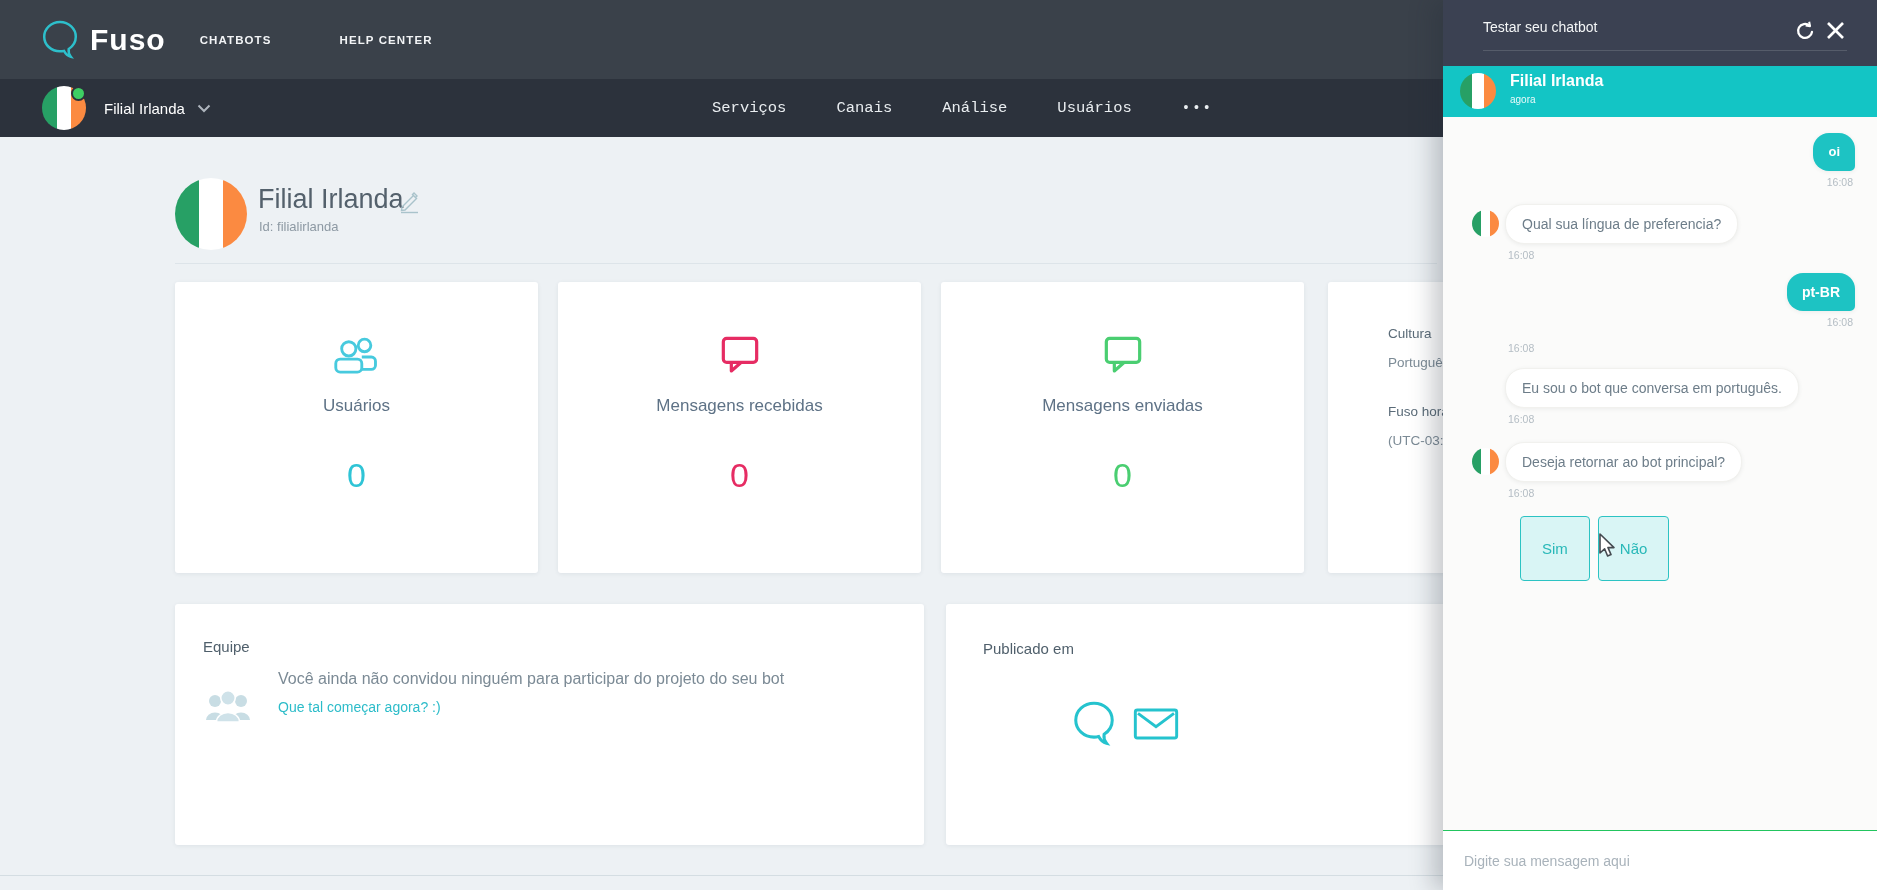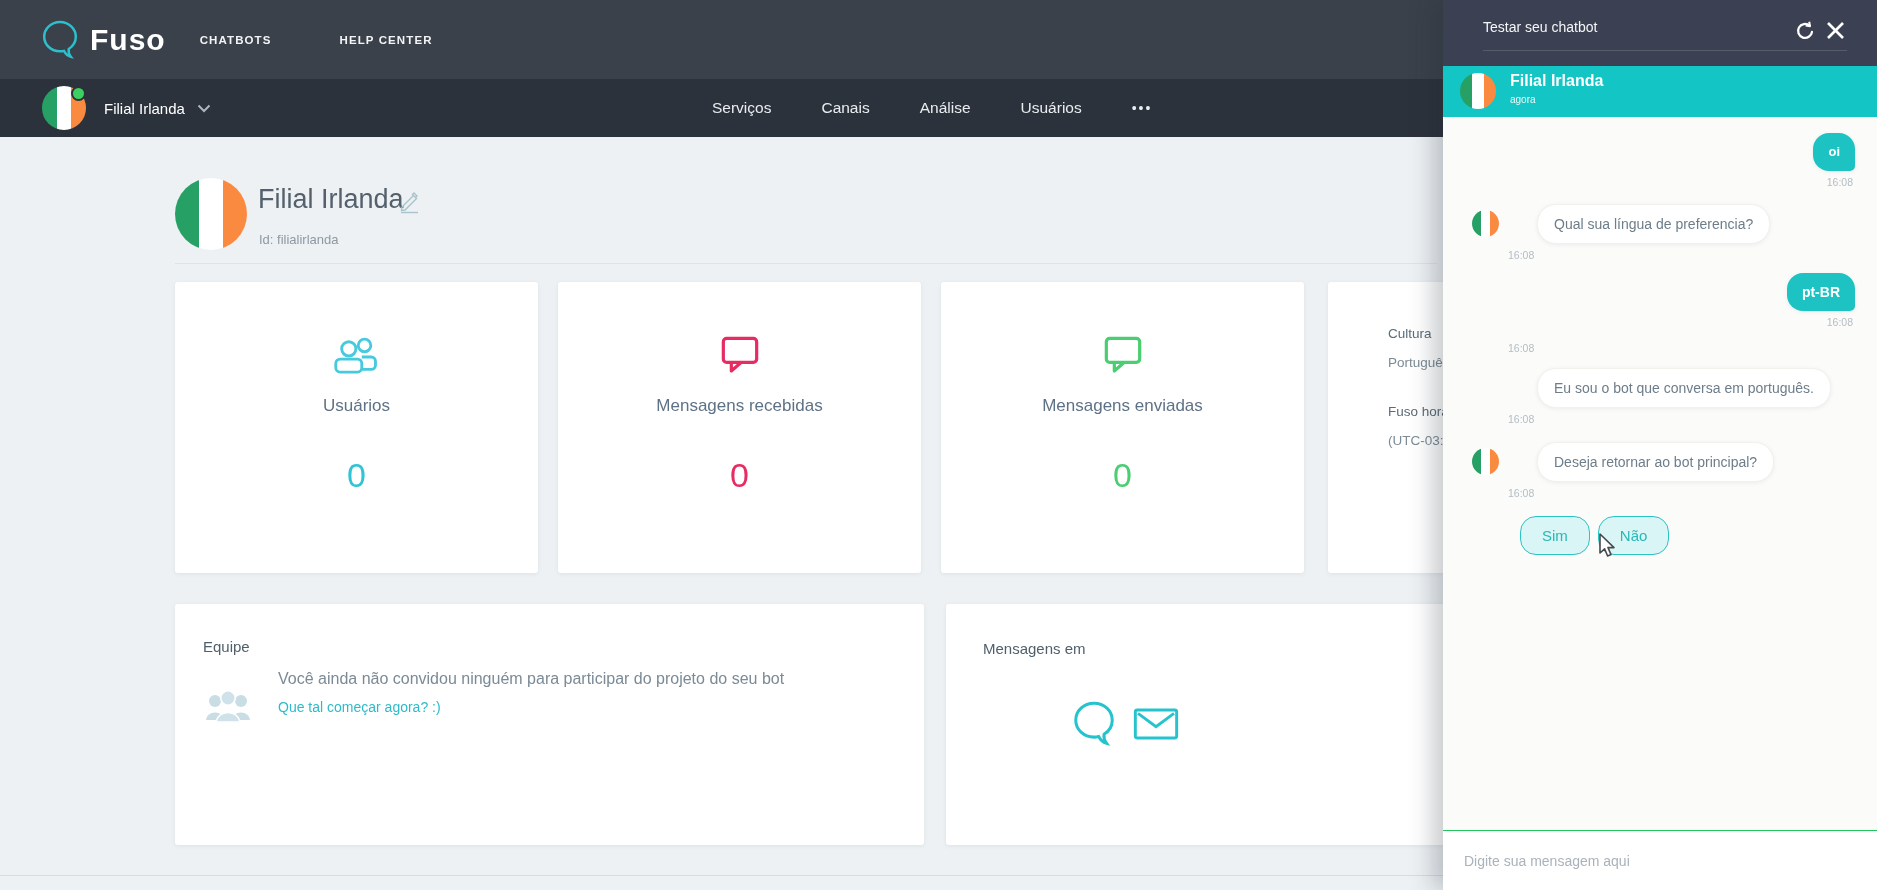--- a/index.html
+++ b/index.html
@@ -15,29 +15,29 @@
 
   
   .navbar{position:absolute;left:0;top:79px;width:100%;height:58px;background:#2c323c;display:flex;align-items:center;}
   .bot-switch{display:flex;align-items:center;margin-left:42px;cursor:pointer;}
   .flag{border-radius:50%;background:linear-gradient(90deg,#27a065 0 34%,#ffffff 34% 66%,#fb8a41 66% 100%);}
   .nav-avatar{position:relative;width:44px;height:44px;}
   .nav-avatar .flag{width:44px;height:44px;}
   .status-dot{position:absolute;right:0px;top:0px;width:11px;height:11px;border-radius:50%;background:#3ecf63;border:2px solid #2c323c;}
   .bot-switch-name{color:#ffffff;font-size:15px;font-weight:500;margin-left:18px;}
   .chev{margin-left:12px;}
-  .nav-links{position:absolute;left:712px;top:0;height:58px;display:flex;align-items:center;gap:50px;}
+  .nav-links{position:absolute;left:712px;top:0;height:58px;display:flex;align-items:center;gap:50px;font-family:Liberation Mono, monospace;}
   .nav-link{color:#e9edf0;font-size:15.5px;cursor:pointer;}
   .nav-more{color:#e9edf0;font-size:14px;letter-spacing:2px;cursor:pointer;}
 
   
   .hero-flag{position:absolute;left:175px;top:178px;width:72px;height:72px;}
   .hero-title{position:absolute;left:258px;top:184px;font-size:27px;color:#54616c;}
   .edit-btn{position:absolute;left:398px;top:190px;cursor:pointer;}
-  .hero-id{position:absolute;left:259px;top:232px;font-size:13px;color:#8d99a3;}
+  .hero-id{position:absolute;left:259px;top:219px;font-size:13px;color:#8d99a3;}
   .hero-divider{position:absolute;left:175px;top:263px;width:1262px;height:1px;background:#dde4e9;}
 
   
   .card{position:absolute;background:#fff;border-radius:3px;box-shadow:0 1px 4px rgba(40,60,80,.08);}
   .stat-card{top:282px;width:363px;height:291px;text-align:center;cursor:pointer;}
   .stat-icon{margin-top:52px;height:44px;}
   .stat-label{font-size:17px;color:#5e7286;margin-top:18px;}
   .stat-value{font-size:34px;margin-top:40px;font-weight:400;}
   .c-cyan{color:#2fc4d6;}
   .c-pink{color:#e62c63;}
@@ -71,27 +71,27 @@
   .panel-bot{position:absolute;left:0;top:66px;width:100%;height:51px;background:#13c5c5;}
   .panel-bot .flag{position:absolute;left:17px;top:7px;width:36px;height:36px;}
   .panel-bot-name{position:absolute;left:67px;top:6px;font-size:16px;font-weight:600;color:#fff;}
   .panel-bot-status{position:absolute;left:67px;top:28px;font-size:10px;color:#eafafa;}
 
   .chat{position:absolute;left:0;top:117px;width:100%;height:713px;padding-top:16px;box-sizing:border-box;overflow:hidden;}
   .msg{position:relative;margin-bottom:13px;}
   .msg.right{display:flex;flex-direction:column;align-items:flex-end;padding-right:22px;}
   .msg.left{padding-left:62px;}
   .msg .avatar{position:absolute;left:29px;top:6px;width:27px;height:27px;}
-  .bubble{display:inline-block;max-width:330px;background:#fff;border:1px solid #f1f1ee;box-shadow:0 1px 4px rgba(50,60,70,.08);border-radius:19px;padding:9px 16px;font-size:14px;line-height:20px;color:#6d7d89;margin-left:32px;}
+  .bubble{display:inline-block;max-width:330px;background:#fff;border:1px solid #f1f1ee;box-shadow:0 1px 4px rgba(50,60,70,.08);border-radius:19px;padding:9px 16px;font-size:14px;line-height:20px;color:#6d7d89;}
   .msg.right .bubble{background:#1dc3c3;border:none;color:#fff;font-weight:600;border-radius:16px 16px 5px 16px;padding:9px 15px;}
   .time{font-size:10.5px;color:#b4bdc4;margin-top:5px;}
   .msg.left .time{margin-left:3px;}
   .msg.right .time{margin-right:2px;}
   .quick-replies{margin:17px 0 0 77px;display:flex;gap:8px;}
-  .qr-btn{background:#d9f5f5;border:1.5px solid #2cc3c3;color:#28b8b8;font-size:15px;font-family:"Liberation Sans",sans-serif;border-radius:16px;padding:10px 21px;cursor:pointer;}
+  .qr-btn{background:#d9f5f5;border:1.5px solid #2cc3c3;color:#28b8b8;font-size:15px;font-family:"Liberation Sans",sans-serif;border-radius:4px;padding:23px 21px;cursor:pointer;}
 
   .chat-input-bar{position:absolute;left:0;top:830px;width:100%;height:60px;background:#fff;border-top:1px solid #22c55e;}
   .chat-input{position:absolute;left:19px;top:0;width:390px;height:58px;border:none;outline:none;font-size:14px;color:#5a6b78;font-family:"Liberation Sans",sans-serif;background:transparent;}
   .chat-input::placeholder{color:#a9b3bb;}
 
   .cursor{position:absolute;left:1598px;top:533px;z-index:50;}
 </style>
 </head>
 <body>
 
@@ -193,21 +193,21 @@
         <path d="M30 32 a9 7.5 0 0 1 18 0 z" fill="#c8dde4"></path>
         <circle cx="26" cy="10" r="7.2" fill="#cfe2e9" stroke="#ffffff" stroke-width="1.5"></circle>
         <path d="M14.5 34 a11.5 9.5 0 0 1 23 0 z" fill="#cfe2e9" stroke="#ffffff" stroke-width="1.5"></path>
       </svg>
     </div>
     <div class="team-msg">Você ainda não convidou ninguém para participar do projeto do seu bot</div>
     <div class="team-link">Que tal começar agora? :)</div>
   </div>
 
   <div class="card pub-card">
-    <div class="card-title pub-title">Mensagens em</div>
+    <div class="card-title pub-title">Publicado em</div>
     <div class="pub-icons">
       <svg width="42" height="48" viewBox="0 0 26 30">
         <path d="M13 2 C6.6 2 1.6 6.8 1.6 12.6 c0 5.8 5 10.6 11.4 10.6 c1 0 2-.1 2.9-.35 c1 1.9 2.6 3.6 4.9 4.2 c-1.3-1.7-1.8-3.7-1.5-5.6 c2.9-1.9 5.1-5.1 5.1-8.85 C24.4 6.8 19.4 2 13 2 z" fill="none" stroke="#25c3ce" stroke-width="1.9"></path>
       </svg>
       <svg width="46" height="32" viewBox="0 0 34 24">
         <rect x="1.5" y="1.5" width="31" height="21" rx="1.5" fill="none" stroke="#25c3ce" stroke-width="2.2"></rect>
         <polyline points="3.5,4 17,14 30.5,4" fill="none" stroke="#25c3ce" stroke-width="2.2"></polyline>
       </svg>
     </div>
   </div>

